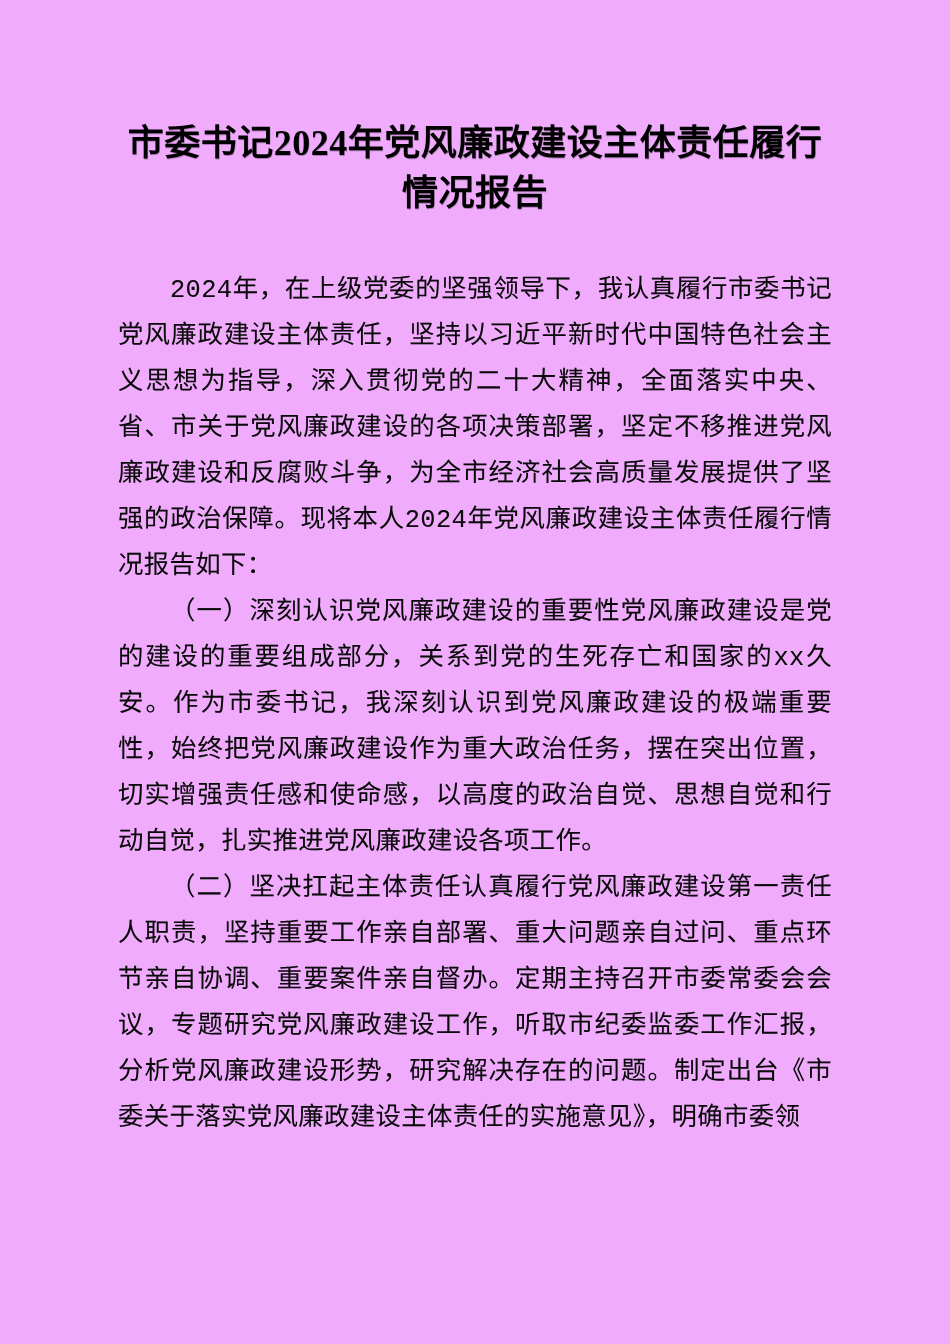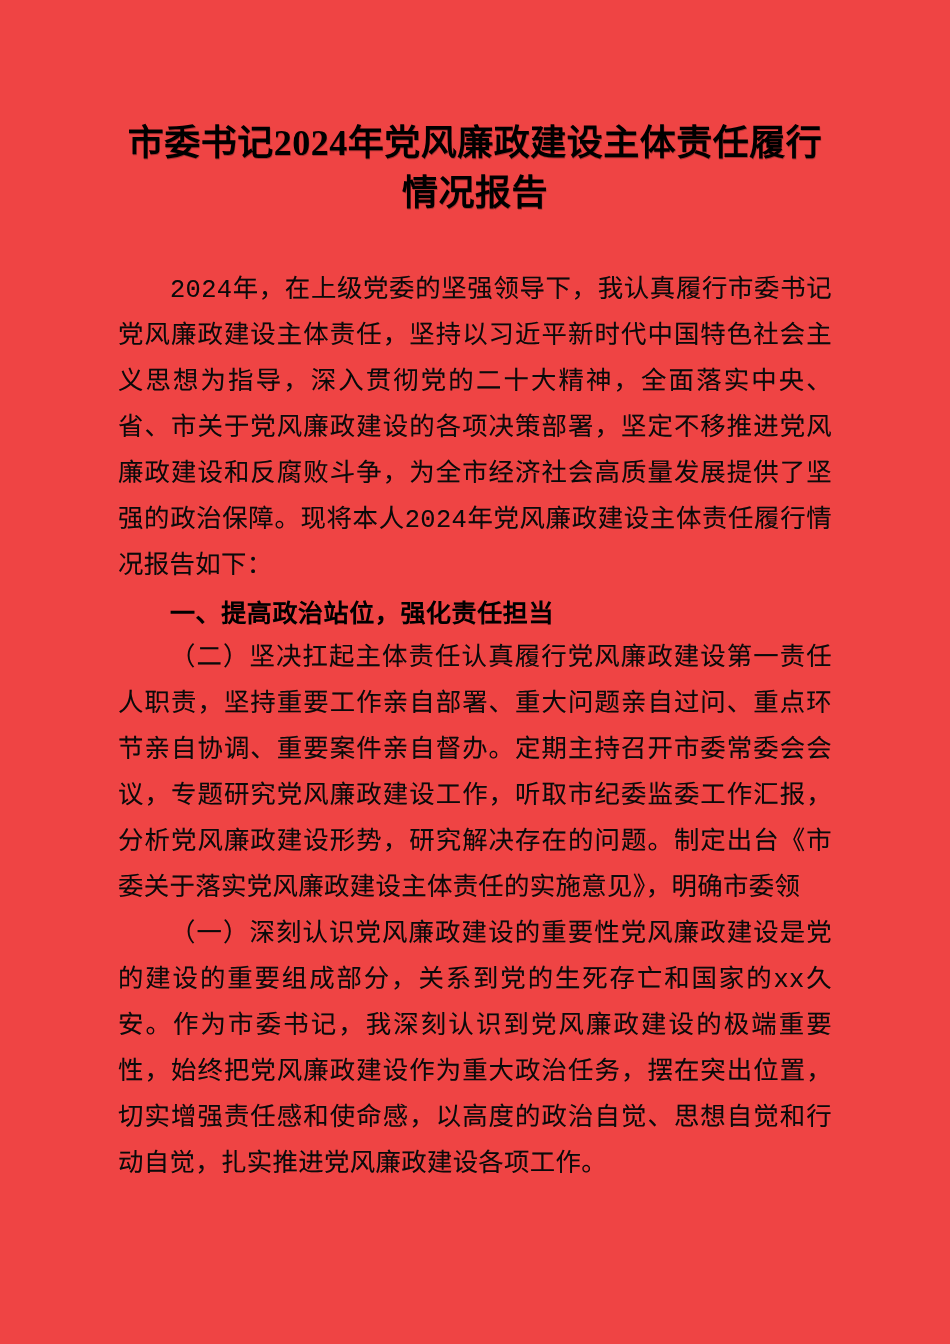--- a/index.html
+++ b/index.html
@@ -12,21 +12,21 @@
   body {
     font-family: "Liberation Serif", "DejaVu Serif", serif;
     color: #000000;
     -webkit-font-smoothing: antialiased;
   }
 
   .page {
     position: relative;
     width: 950px;
     height: 1344px;
-    background: #ef4444;
+    background: #f0abfc;
     margin: 0 auto;
     overflow: hidden;
     box-sizing: border-box;
   }
 
   .doc-body {
     position: absolute;
     left: 118px;
     top: 118px;
     width: 714px;
@@ -98,21 +98,20 @@
 <div class="page">
 
   <div class="doc-body">
 
     <h1 class="doc-title">市委书记2024年党风廉政建设主体责任履行情况报告</h1>
 
     <div class="title-gap"></div>
 
     <p class="para">2024年，在上级党委的坚强领导下，我认真履行市委书记党风廉政建设主体责任，坚持以习近平新时代中国特色社会主义思想为指导，深入贯彻党的二十大精神，全面落实中央、省、市关于党风廉政建设的各项决策部署，坚定不移推进党风廉政建设和反腐败斗争，为全市经济社会高质量发展提供了坚强的政治保障。现将本人2024年党风廉政建设主体责任履行情况报告如下：</p>
 
-    <h2 class="section-heading">一、提高政治站位，强化责任担当</h2>
+
+    <p class="para">（一）深刻认识党风廉政建设的重要性党风廉政建设是党的建设的重要组成部分，关系到党的生死存亡和国家的xx久安。作为市委书记，我深刻认识到党风廉政建设的极端重要性，始终把党风廉政建设作为重大政治任务，摆在突出位置，切实增强责任感和使命感，以高度的政治自觉、思想自觉和行动自觉，扎实推进党风廉政建设各项工作。</p>
 
     <p class="para clipped">（二）坚决扛起主体责任认真履行党风廉政建设第一责任人职责，坚持重要工作亲自部署、重大问题亲自过问、重点环节亲自协调、重要案件亲自督办。定期主持召开市委常委会会议，专题研究党风廉政建设工作，听取市纪委监委工作汇报，分析党风廉政建设形势，研究解决存在的问题。制定出台《市委关于落实党风廉政建设主体责任的实施意见》，明确市委领</p>
-
-    <p class="para">（一）深刻认识党风廉政建设的重要性党风廉政建设是党的建设的重要组成部分，关系到党的生死存亡和国家的xx久安。作为市委书记，我深刻认识到党风廉政建设的极端重要性，始终把党风廉政建设作为重大政治任务，摆在突出位置，切实增强责任感和使命感，以高度的政治自觉、思想自觉和行动自觉，扎实推进党风廉政建设各项工作。</p>
 
   </div>
 
 </div>
 
 </body></html>

